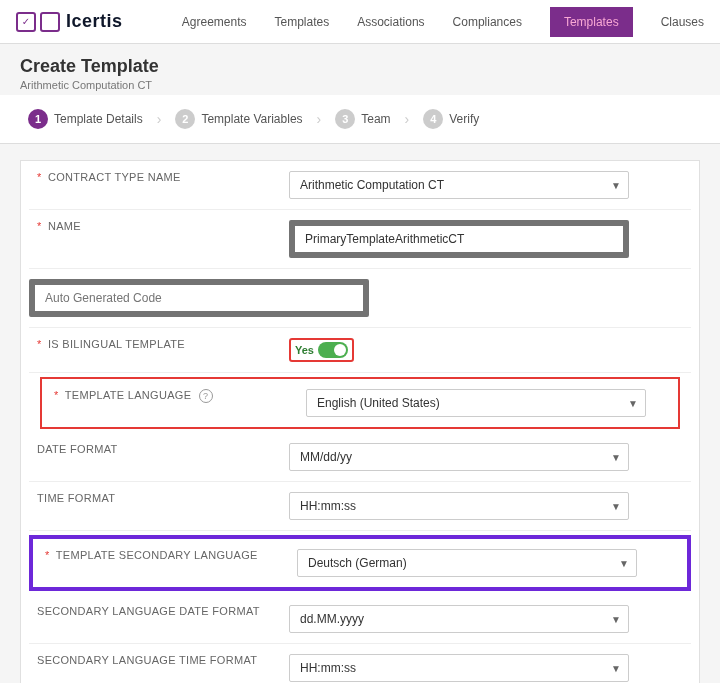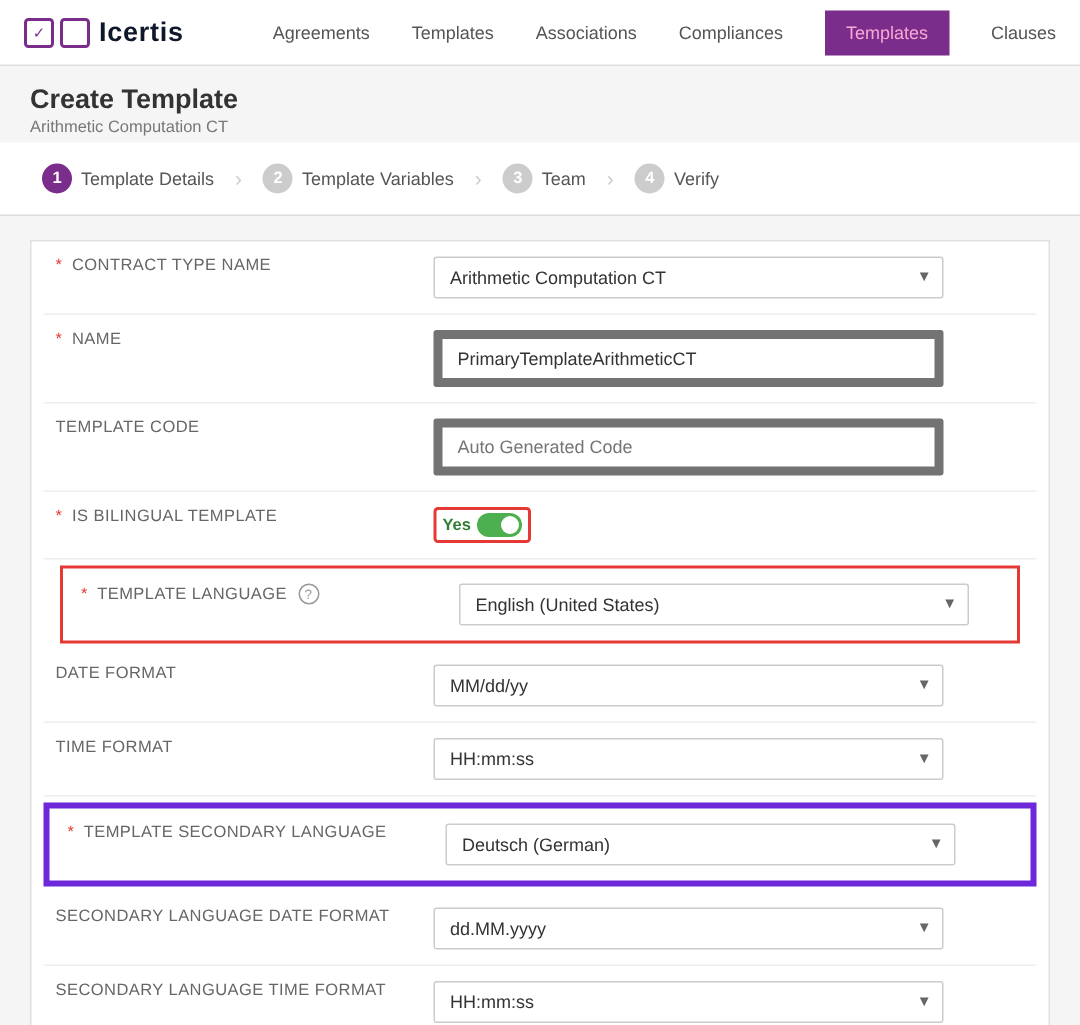--- a/index.html
+++ b/index.html
@@ -171,23 +171,20 @@
       <div class="form-label">
         <span class="required">*</span>
         <span>NAME</span>
       </div>
       <div class="form-control">
         <input class="form-input" type="text" value="PrimaryTemplateArithmeticCT" style="">
       </div>
     </div>
 
     <div class="form-row">
-      <div class="form-label">
-        <span>TEMPLATE CODE</span>
-      </div>
       <div class="form-control">
         <input class="form-input" type="text" style="color: rgb(170, 170, 170);" placeholder="Auto Generated Code">
       </div>
     </div>
 
     <div class="form-row">
       <div class="form-label">
         <span class="required">*</span>
         <span>IS BILINGUAL TEMPLATE</span>
       </div>

